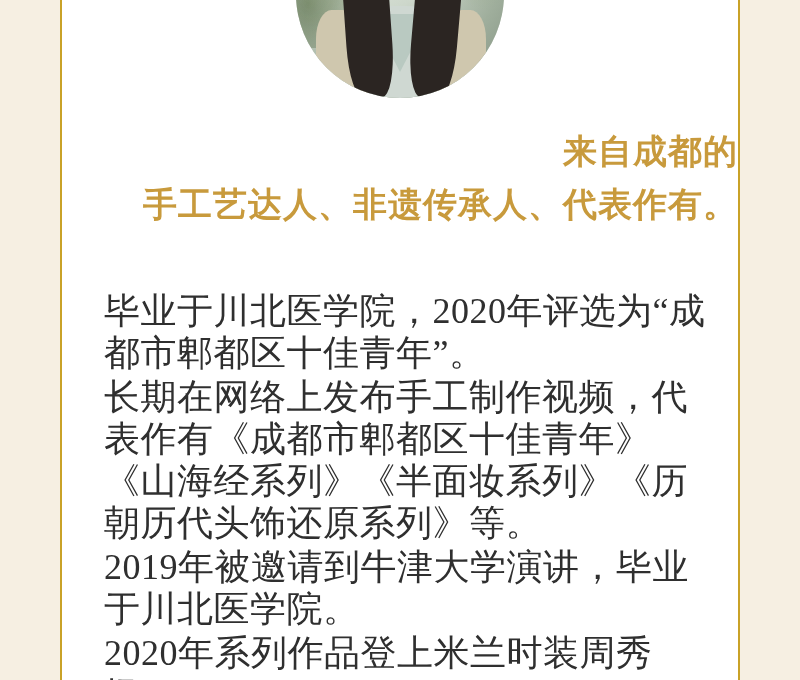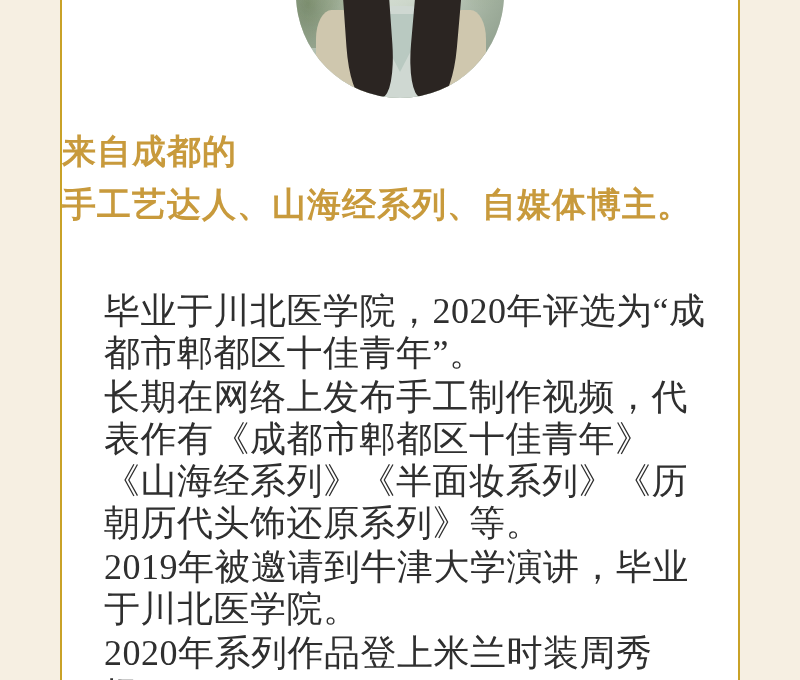--- a/index.html
+++ b/index.html
@@ -138,25 +138,26 @@
   }
   .portrait .cardigan-l { left: 20px; }
   .portrait .cardigan-r { right: 18px; }
 
   
   .headline {
     position: absolute;
     left: 0;
     right: 0;
     top: 126px;
-    text-align: left;
+    text-align: right;
     color: #c89a3c;
     font-family: "Liberation Serif", serif;
     font-weight: bold;
     letter-spacing: 1px;
+    padding-left: 16px;
   }
   .headline .line1 {
     font-size: 34px;
     line-height: 52px;
   }
   .headline .line2 {
     font-size: 34px;
     line-height: 54px;
   }
 
@@ -197,21 +198,21 @@
         <div class="cardigan-r"></div>
         <div class="collar"></div>
         <div class="hair-left"></div>
         <div class="hair-right"></div>
 
       </div>
     </div>
 
     <div class="headline">
       <div class="line1">来自成都的</div>
-      <div class="line2">手工艺达人、山海经系列、自媒体博主。</div>
+      <div class="line2">手工艺达人、非遗传承人、代表作有。</div>
     </div>
 
     <div class="body-text">
       <p>毕业于川北医学院，2020年评选为“成都市郫都区十佳青年”。</p>
       <p>长期在网络上发布手工制作视频，代表作有《成都市郫都区十佳青年》《山海经系列》《半面妆系列》《历朝历代头饰还原系列》等。</p>
       <p>2019年被邀请到牛津大学演讲，毕业于川北医学院。</p>
       <p>2020年系列作品登上米兰时装周秀场。</p>
     </div>
 
   </div>

